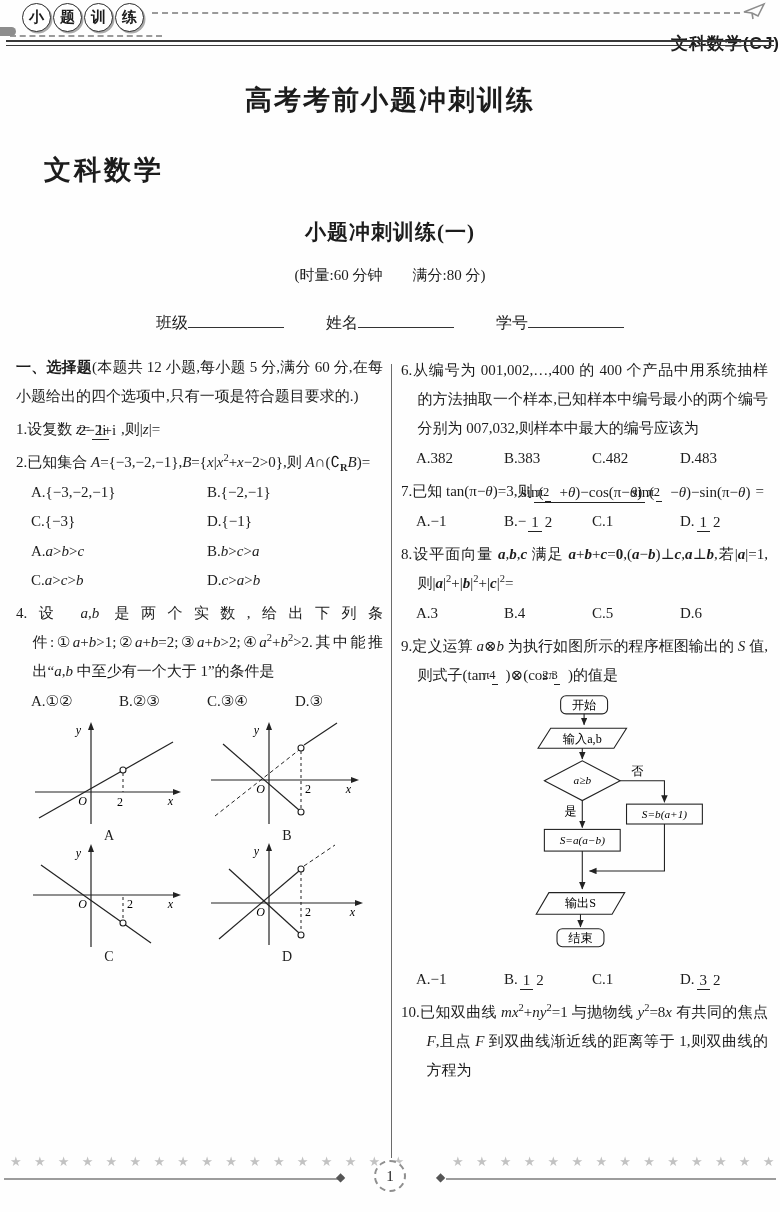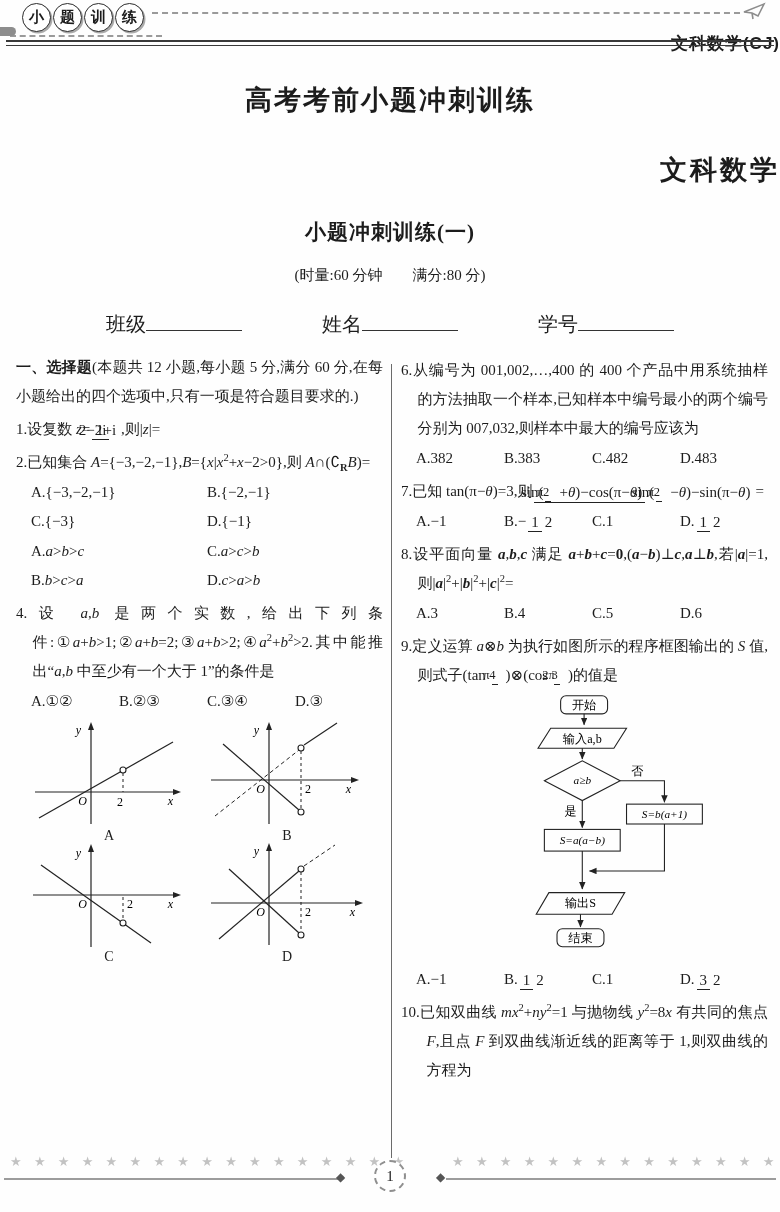--- a/index.html
+++ b/index.html
@@ -14,24 +14,24 @@
   .logo{position:absolute;left:22px;top:3px;display:flex;gap:2px;}
   .logo .lc{display:inline-flex;align-items:center;justify-content:center;width:27px;height:27px;
             border:1.6px solid #2c2c2c;border-radius:50%;background:#fff;font-size:15px;font-weight:bold;
             box-shadow:1.5px 1.5px 0 #aaa;font-family:"Liberation Sans","DejaVu Sans",sans-serif;}
   .course{position:absolute;left:0;right:0;top:32px;text-align:right;font-size:17px;font-weight:bold;
           font-family:"Liberation Sans","DejaVu Sans",sans-serif;letter-spacing:1px;}
   .hrule{position:absolute;left:6px;right:6px;top:40px;height:3px;border-top:2px solid #3a3a3a;border-bottom:1.5px solid #3a3a3a;}
   .plane{position:absolute;right:12px;top:2px;}
   
   .t1{margin:82px 0 0;text-align:center;font-size:27px;font-weight:bold;letter-spacing:2px;}
-  .t2{margin:34px 0 0;text-align:right;font-size:27px;font-weight:bold;letter-spacing:3px;}
+  .t2{margin:34px 0 0;text-align:left;font-size:27px;font-weight:bold;letter-spacing:3px;padding-left:44px;}
   .t3{margin:30px 16px 0;text-align:center;font-size:21px;font-weight:bold;letter-spacing:1px;}
   .t4{margin:20px 0 9px;text-align:center;font-size:15px;}
-  .fields{margin:26px 0 0;display:flex;justify-content:center;gap:80px;font-size:20px;}
+  .fields{margin:26px 0 0;display:flex;justify-content:center;gap:42px;font-size:16px;}
   .fields .blank{display:inline-block;width:96px;border-bottom:1px solid #333;height:16px;vertical-align:baseline;}
   
   .divider{position:absolute;left:391px;top:364px;height:794px;border-left:1px solid #6b6b6b;}
   .col{position:absolute;top:352px;font-size:15px;line-height:29px;text-align:justify;}
   .col-left{left:16px;width:367px;}
   .col-right{left:401px;width:367px;}
   .sec{margin:0;}
   .sec-label{font-family:"Liberation Sans","DejaVu Sans",sans-serif;font-weight:bold;}
   .q{margin:4px 0 0;padding-left:1.1em;text-indent:-1.1em;}
   .q.d2{padding-left:1.7em;text-indent:-1.7em;}
@@ -118,22 +118,22 @@
     <p class="q">2.已知集合 <i>A</i>={−3,−2,−1},<i>B</i>={<i>x</i>|<i>x</i><sup>2</sup>+<i>x</i>−2&gt;0},则 <i>A</i>∩(∁<sub><b>R</b></sub><i>B</i>)=</p>
     <div class="orow o2">
       <span>A.{−3,−2,−1}</span>
       <span>B.{−2,−1}</span>
       <span>C.{−3}</span>
       <span>D.{−1}</span>
     </div>
 
     <div class="orow o2">
       <span>A.<i>a</i>&gt;<i>b</i>&gt;<i>c</i></span>
+      <span>B.<i>b</i>&gt;<i>c</i>&gt;<i>a</i></span>
       <span>C.<i>a</i>&gt;<i>c</i>&gt;<i>b</i></span>
-      <span>B.<i>b</i>&gt;<i>c</i>&gt;<i>a</i></span>
       <span>D.<i>c</i>&gt;<i>a</i>&gt;<i>b</i></span>
     </div>
 
     <p class="q">4.设 <i>a</i>,<i>b</i> 是两个实数,给出下列条件:①<i>a</i>+<i>b</i>&gt;1;②<i>a</i>+<i>b</i>=2;③<i>a</i>+<i>b</i>&gt;2;④<i>a</i><sup>2</sup>+<i>b</i><sup>2</sup>&gt;2.其中能推出“<i>a</i>,<i>b</i> 中至少有一个大于 1”的条件是</p>
     <div class="orow o4">
       <span>A.①②</span>
       <span>B.②③</span>
       <span>C.③④</span>
       <span>D.③</span>
     </div>

